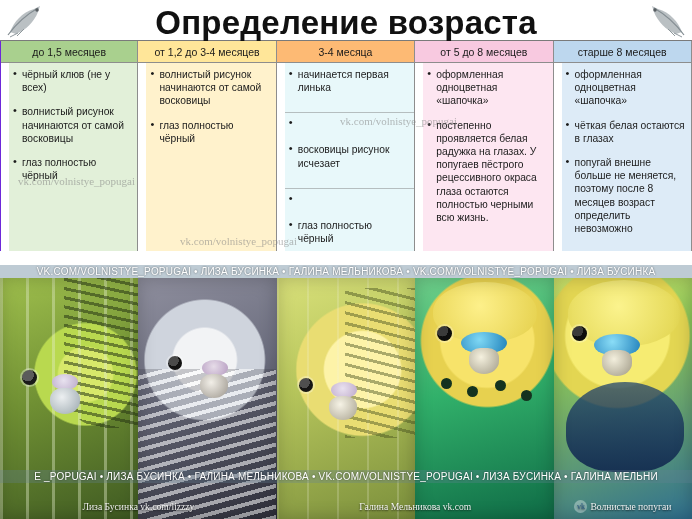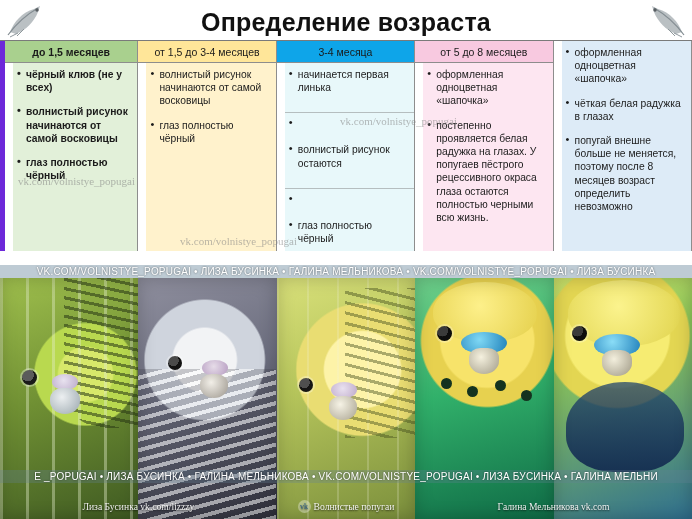--- a/index.html
+++ b/index.html
@@ -20,55 +20,55 @@
     width: 46px;
     height: 36px;
     opacity: .85;
   }
   .corner-bird.left { left: 4px; }
   .corner-bird.right { right: 4px; }
 
   
   .title {
     text-align: center;
-    font-size: 25px;
+    font-size: 33px;
     font-weight: bold;
     color: #111;
     padding: 6px 0 20px 0;
     letter-spacing: .2px;
     height: 40px;
     line-height: 33px;
   }
 
   
   .table {
     display: flex;
     width: 692px;
     border-top: 1px solid #7a7a7a;
   }
   .col {
     width: 138.4px;
     border-right: 1px solid #8d8d8d;
     display: flex;
     flex-direction: column;
   }
-  .col:first-child { border-left: 5px solid #6d28d9; font-weight: bold; }
+  .col:first-child { border-left: 1px solid #6d28d9; }
 
   .col-head {
     text-align: center;
     font-size: 10.5px;
     color: #1a1a1a;
     padding: 5px 2px 4px 2px;
     border-bottom: 1px solid #8d8d8d;
     height: 22px;
     line-height: 13px;
   }
   .c0 .col-head { background: #a9d08e; }
   .c1 .col-head { background: #ffe699; }
-  .c2 .col-head { background: #0ea5e9; }
+  .c2 .col-head { background: #fdba74; }
   .c3 .col-head { background: #f8c9e0; text-align: center; }
   .c4 .col-head { background: #bdd7ee; }
 
   .col-body {
     flex: 1;
     padding: 0;
     position: relative;
     margin-left: 8px;
   }
   .c0 .col-body { background: #e2f0d9; }
@@ -384,61 +384,62 @@
     <div class="col-body">
       <ul class="bullets">
         <li>чёрный клюв (не у всех)</li>
         <li>волнистый рисунок начинаются от самой восковицы</li>
         <li>глаз полностью чёрный</li>
       </ul>
     </div>
   </div>
 
   <div class="col c1">
-    <div class="col-head">от 1,5 до 3-4 месяцев</div>
+    <div class="col-head">от 1,2 до 3-4 месяцев</div>
     <div class="col-body">
       <ul class="bullets">
         <li>волнистый рисунок начинаются от самой  восковицы</li>
         <li>глаз полностью чёрный</li>
       </ul>
     </div>
   </div>
 
   <div class="col c2">
     <div class="col-head">3-4 месяца</div>
     <div class="col-body">
       <ul class="bullets">
         <li>начинается первая линька</li>
         <li class="sep-holder" style="padding:0;height:26px;">
             <span class="sep" style="display:block;margin-top:12px;"></span>
           </li>
-        <li>волнистый рисунок остаются</li>
+        <li>восковицы рисунок исчезает</li>
         <li class="sep-holder" style="padding:0;height:26px;">
             <span class="sep" style="display:block;margin-top:12px;"></span>
           </li>
         <li>глаз полностью чёрный</li>
       </ul>
     </div>
   </div>
 
   <div class="col c3">
     <div class="col-head">от 5 до 8 месяцев</div>
     <div class="col-body">
       <ul class="bullets">
         <li>оформленная одноцветная «шапочка»</li>
         <li>постепенно проявляется белая радужка на глазах. У попугаев пёстрого рецессивного окраса глаза остаются полностью черными всю жизнь.</li>
       </ul>
     </div>
   </div>
 
   <div class="col c4">
+    <div class="col-head">старше 8 месяцев</div>
     <div class="col-body">
       <ul class="bullets">
         <li>оформленная одноцветная «шапочка»</li>
-        <li>чёткая белая радужка в глазах</li>
+        <li>чёткая белая остаются в глазах</li>
         <li>попугай внешне больше не меняется, поэтому после 8 месяцев возраст определить невозможно</li>
       </ul>
     </div>
   </div>
 </div>
 
 <div class="wm wm1">vk.com/volnistye_popugai</div>
 <div class="wm wm2">vk.com/volnistye_popugai</div>
 <div class="wm wm3">vk.com/volnistye_popugai</div>
 
@@ -488,18 +489,18 @@
     <div class="cere"></div>
     <div class="beak"></div>
     <div class="eye"></div>
   </div>
 </div>
 
 <div class="credit-strip credit-bottom">E _POPUGAI • ЛИЗА БУСИНКА • ГАЛИНА МЕЛЬНИКОВА • VK.COM/VOLNISTYE_POPUGAI • ЛИЗА БУСИНКА • ГАЛИНА МЕЛЬНИ</div>
 
 <div class="sig-row">
   <div class="sig wide">Лиза Бусинка vk.com/lizzzy</div>
+  <div class="sig wide">Галина Мельникова vk.com</div>
   <div class="sig">
     <span class="vk-badge">vk</span>
     <span>Волнистые попугаи</span>
   </div>
-  <div class="sig wide">Галина Мельникова vk.com</div>
 </div>
 
 </body></html>

